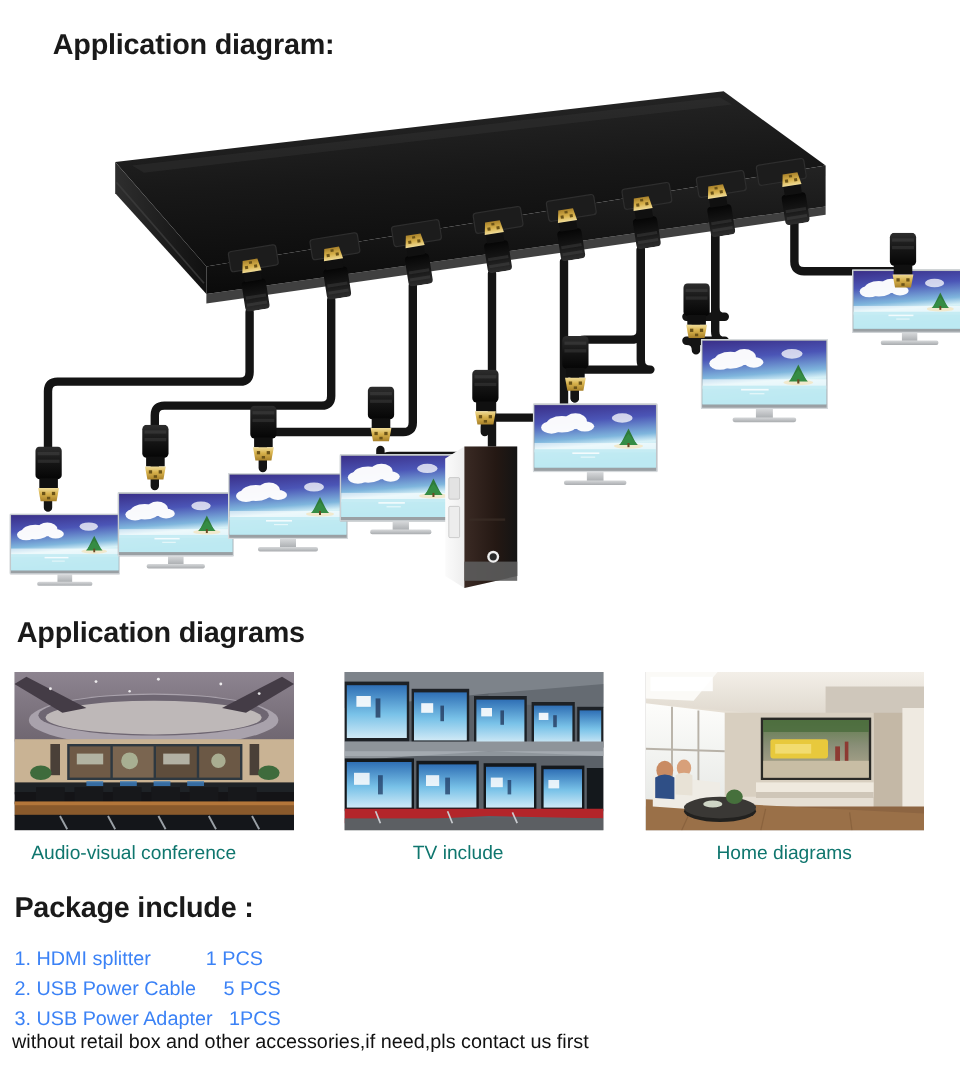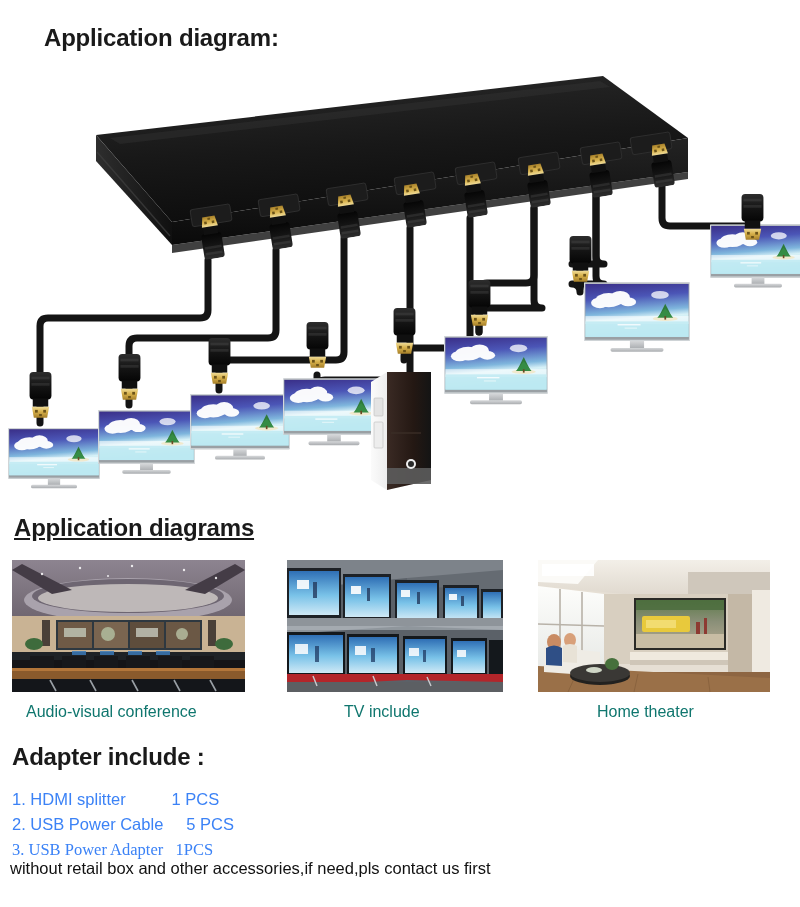--- a/index.html
+++ b/index.html
@@ -18,21 +18,21 @@
   
   .h-main {
     position: absolute;
     font-size: 24px;
     font-weight: bold;
     letter-spacing: -0.2px;
     color: #1a1a1a;
     white-space: nowrap;
   }
   #title-app-diagram { left: 44px; top: 24px; }
-  #title-app-diagrams { left: 14px; top: 514px; text-decoration: underline; }
+  #title-app-diagrams { left: 14px; top: 514px; }
   #title-package { left: 12px; top: 743px; }
 
   
   #hero {
     position: absolute;
     left: 0; top: 60px;
     width: 800px; height: 450px;
   }
   #hero svg { display: block; }
 
@@ -63,21 +63,21 @@
   
   .pkg-line {
     position: absolute;
     left: 12px;
     font-size: 16.5px;
     color: #3b82f6;
     white-space: pre;
   }
   #pkg-0 { top: 790px; }
   #pkg-1 { top: 815px; }
-  #pkg-2 { top: 840px; font-family: Liberation Serif, serif; }
+  #pkg-2 { top: 840px; }
   #pkg-note {
     position: absolute;
     left: 10px; top: 859px;
     font-size: 16.5px;
     color: #111;
     white-space: nowrap;
   }
 </style>
 </head>
 <body>
@@ -517,20 +517,20 @@
 
     <ellipse cx="62" cy="116" rx="30" ry="9" fill="#22211f"></ellipse>
     <ellipse cx="62" cy="113" rx="30" ry="9" fill="#3a3835"></ellipse>
     <ellipse cx="56" cy="110" rx="8" ry="3" fill="#cfd6c6"></ellipse>
     <ellipse cx="74" cy="104" rx="7" ry="6" fill="#46703c"></ellipse>
   </svg>
 </div>
 
 <div class="caption" id="caption-conference">Audio-visual conference</div>
 <div class="caption" id="caption-tvmarket">TV include</div>
-<div class="caption" id="caption-hometheater">Home theater</div>
-
-<div class="h-main" id="title-package">Adapter include :</div>
+<div class="caption" id="caption-hometheater">Home diagrams</div>
+
+<div class="h-main" id="title-package">Package include :</div>
 
 <div class="pkg-line" id="pkg-0">1. HDMI splitter          1 PCS</div>
 <div class="pkg-line" id="pkg-1">2. USB Power Cable     5 PCS</div>
 <div class="pkg-line" id="pkg-2">3. USB Power Adapter   1PCS</div>
 <div id="pkg-note">without retail box and other accessories,if need,pls contact us first</div>
 
 </body></html>

